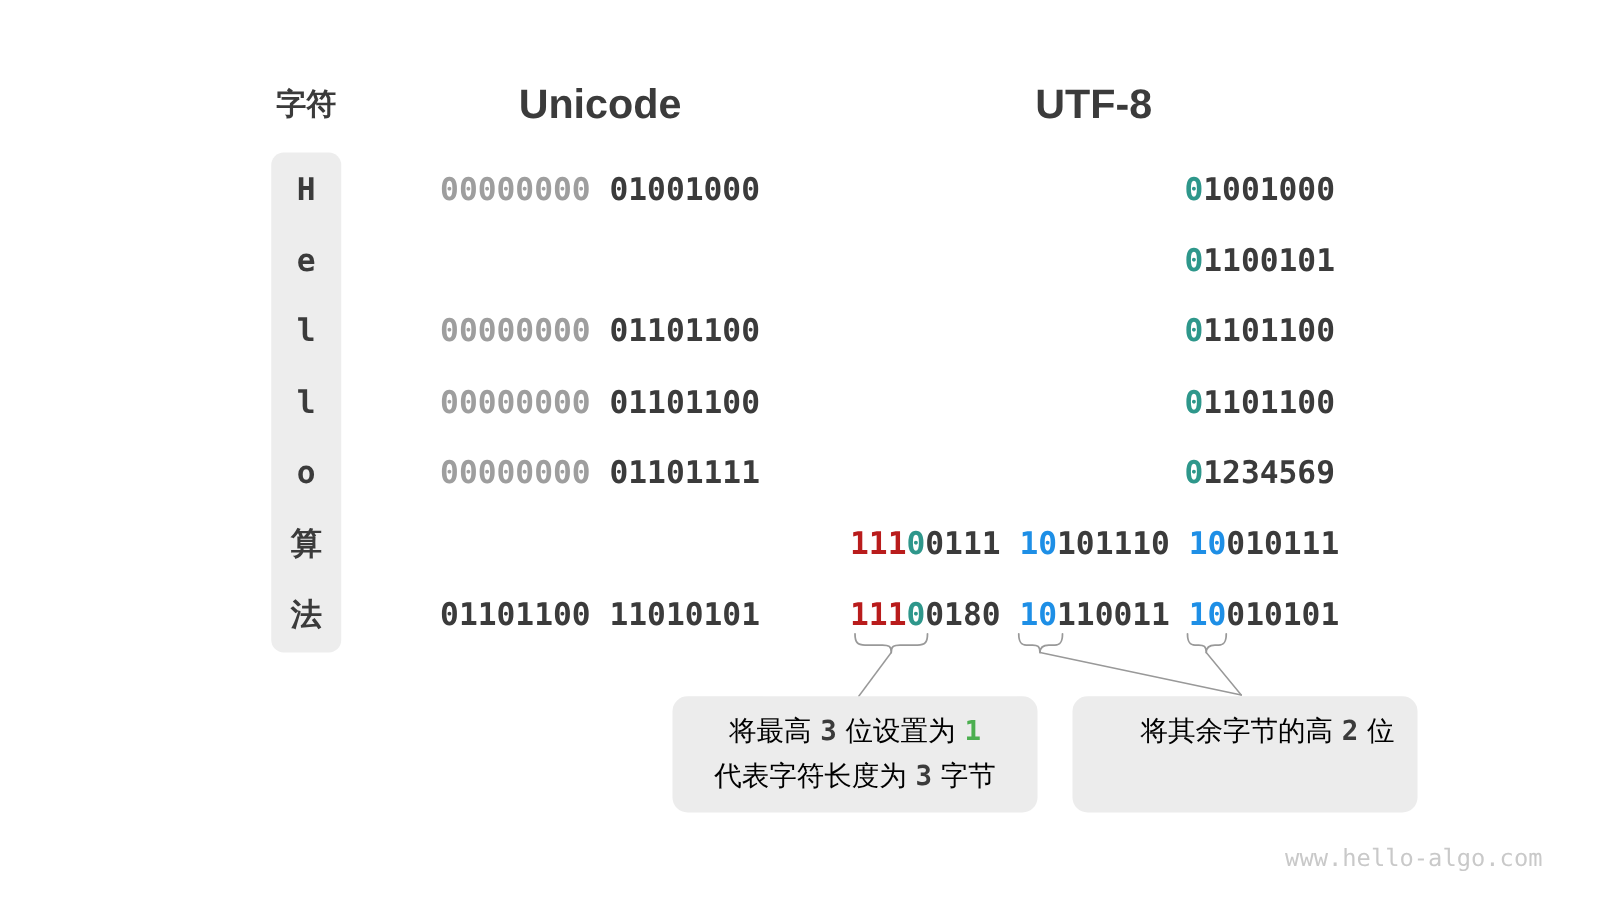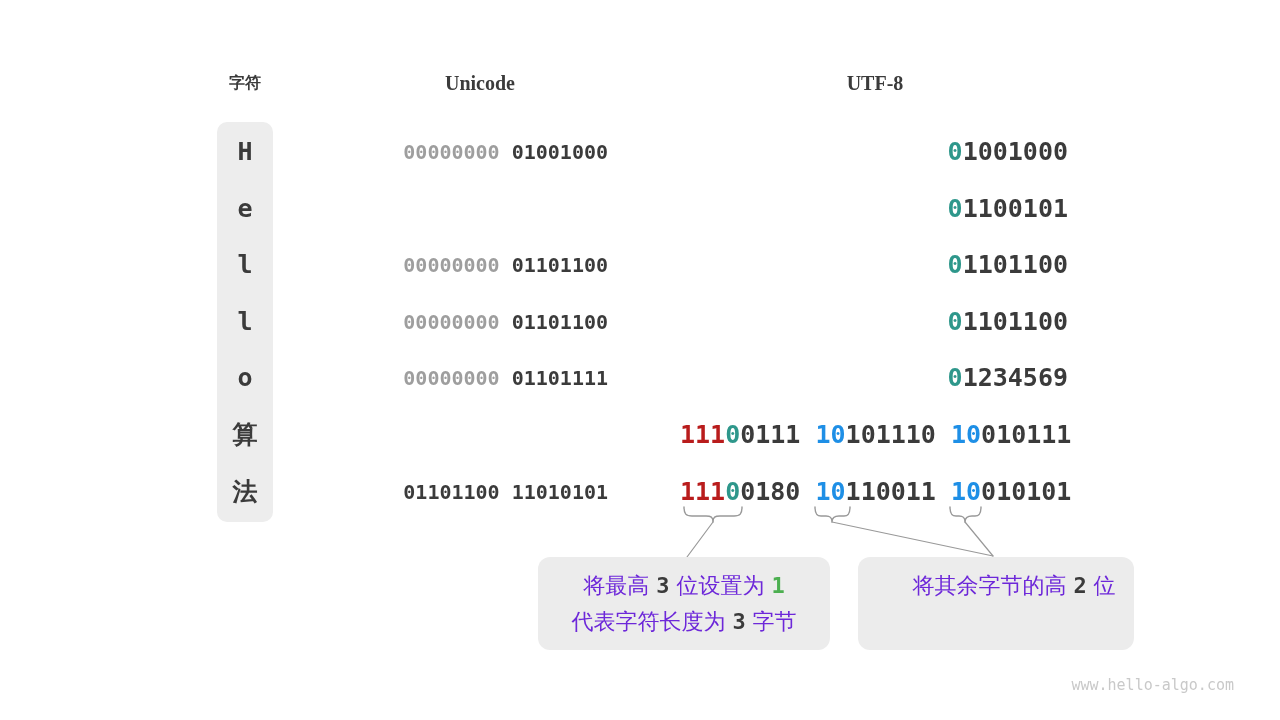--- a/index.html
+++ b/index.html
@@ -1,48 +1,48 @@
 <!DOCTYPE html>
 <html><head>
 <meta charset="utf-8">
 <style>
   html,body{margin:0;padding:0;background:#ffffff;}
   .canvas{position:relative;width:1280px;height:720px;background:#ffffff;overflow:hidden;
           font-family:"DejaVu Sans",sans-serif;}
   .hdr{position:absolute;top:66px;height:34px;line-height:34px;font-weight:bold;
-       font-size:16px;color:#3b3b3b;text-align:center;}
-  .hdr-mono{font-family:Liberation Serif, serif;font-size:20px;}
+       font-size:24px;color:#3b3b3b;text-align:center;}
+  .hdr-mono{font-family:Liberation Sans, sans-serif;font-size:33px;}
   .pill{position:absolute;left:217px;top:122px;width:56px;height:400px;
         background:#ededed;border-radius:10px;}
   .row{position:absolute;height:36px;line-height:36px;}
   .char-cell{position:absolute;left:217px;width:56px;text-align:center;
              font-family:"DejaVu Sans Mono","DejaVu Sans",monospace;
              font-weight:bold;font-size:25px;color:#3b3b3b;}
   .uni-cell{position:absolute;left:340px;width:268px;text-align:right;
             font-family:"DejaVu Sans Mono",monospace;font-weight:600;
-            font-size:20px;color:#3b3b3b;white-space:pre;}
+            font-size:25px;color:#3b3b3b;white-space:pre;}
   .utf8-cell{position:absolute;left:680px;width:388px;text-align:right;
              font-family:"DejaVu Sans Mono",monospace;font-weight:600;
              font-size:25px;color:#3b3b3b;white-space:pre;}
   .seg-dark{color:#3b3b3b;}
   .seg-gray{color:#9e9e9e;}
   .seg-green{color:#b91c1c;}
   .seg-teal{color:#2e978b;}
   .seg-blue{color:#1e8fe6;}
   .overlay{position:absolute;left:0;top:0;width:1280px;height:720px;pointer-events:none;}
   .note-box{position:absolute;top:557px;background:#ececec;border-radius:12px;
             color:#3b3b3b;font-size:22px;text-align:center;padding-top:11px;
             box-sizing:border-box;}
   .note-box .line{height:36px;line-height:36px;white-space:pre;}
   .note-box .seg-n{font-family:"DejaVu Sans Mono",monospace;font-weight:600;color:#3b3b3b;}
   .note-box .seg-g{font-family:"DejaVu Sans Mono",monospace;font-weight:bold;color:#4caf50;}
   .note-box .seg-b{font-family:"DejaVu Sans Mono",monospace;font-weight:bold;color:#1e8fe6;}
-  .note-box .seg-d{color:#6d28d9;}
+  .note-box .seg-d{color:#000000;}
   .watermark{position:absolute;right:46px;top:676px;font-family:"DejaVu Sans Mono",monospace;
-             font-size:15px;color:#c9c9c9;}
+             font-size:19px;color:#c9c9c9;}
 </style>
 </head>
 <body>
 
 <div class="canvas">
 
   <div class="hdr" style="left:217px;width:56px;">字符</div>
   <div class="hdr hdr-mono" style="left:380px;width:200px;">Unicode</div>
   <div class="hdr hdr-mono" style="left:800px;width:150px;">UTF-8</div>
 

